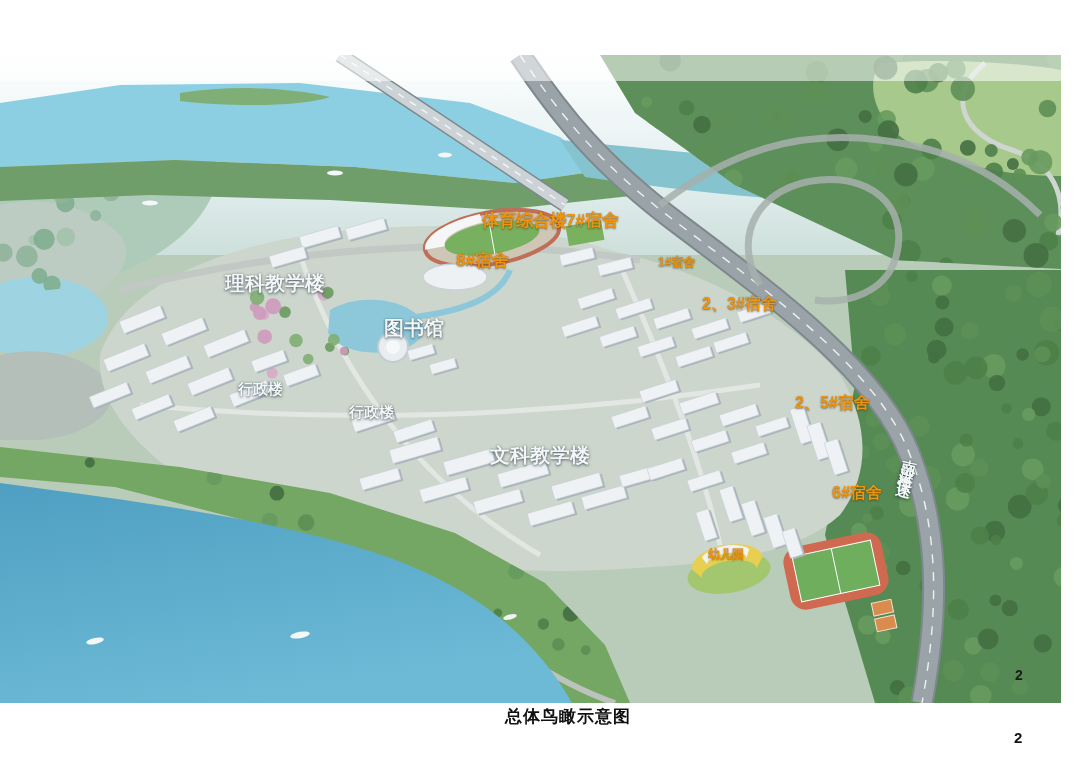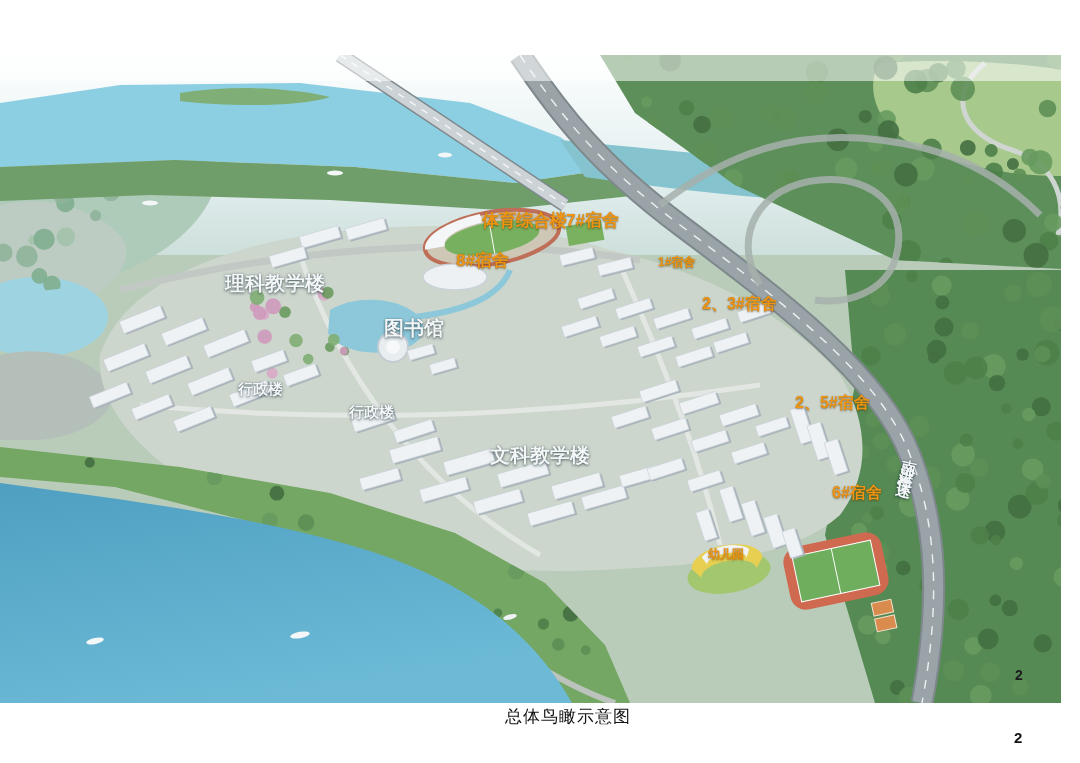--- a/index.html
+++ b/index.html
@@ -26,21 +26,21 @@
   #l-admin-w  { left:238px; top:381px; font-size:15px; }
   #l-admin-c  { left:349px; top:404px; font-size:15px; }
   #l-arts     { left:490px; top:436px;margin-top:8px; }
   #l-dorm45   { left:795px; top:394px; font-size:16px; }
   #l-dorm6    { left:832px; top:484px; font-size:16px; }
   #l-kinder   { left:708px; top:548px; font-size:12px; }
   #l-express  { left:905px; top:446px; font-size:15px; writing-mode:vertical-rl;
                 text-orientation:upright; letter-spacing:6px; transform:rotate(13deg);
                 transform-origin:top left; }
 
-  .caption { position:absolute; left:505px; top:705px; font-size:17px; font-weight:normal;
+  .caption { position:absolute; left:505px; top:705px; font-size:17px; font-weight:bold;
              color:var(--caption,#111111); letter-spacing:1px; }
   .pagenum  { position:absolute; left:1014px; top:729px; font-size:15px; font-weight:bold; color:#111; }
   .pagenum-img { position:absolute; left:1015px; top:667px; font-size:14px; font-weight:bold; color:#1b1b1b; }
 </style>
 </head>
 <body>
 
 <div class="page">
 
   <div class="render">

